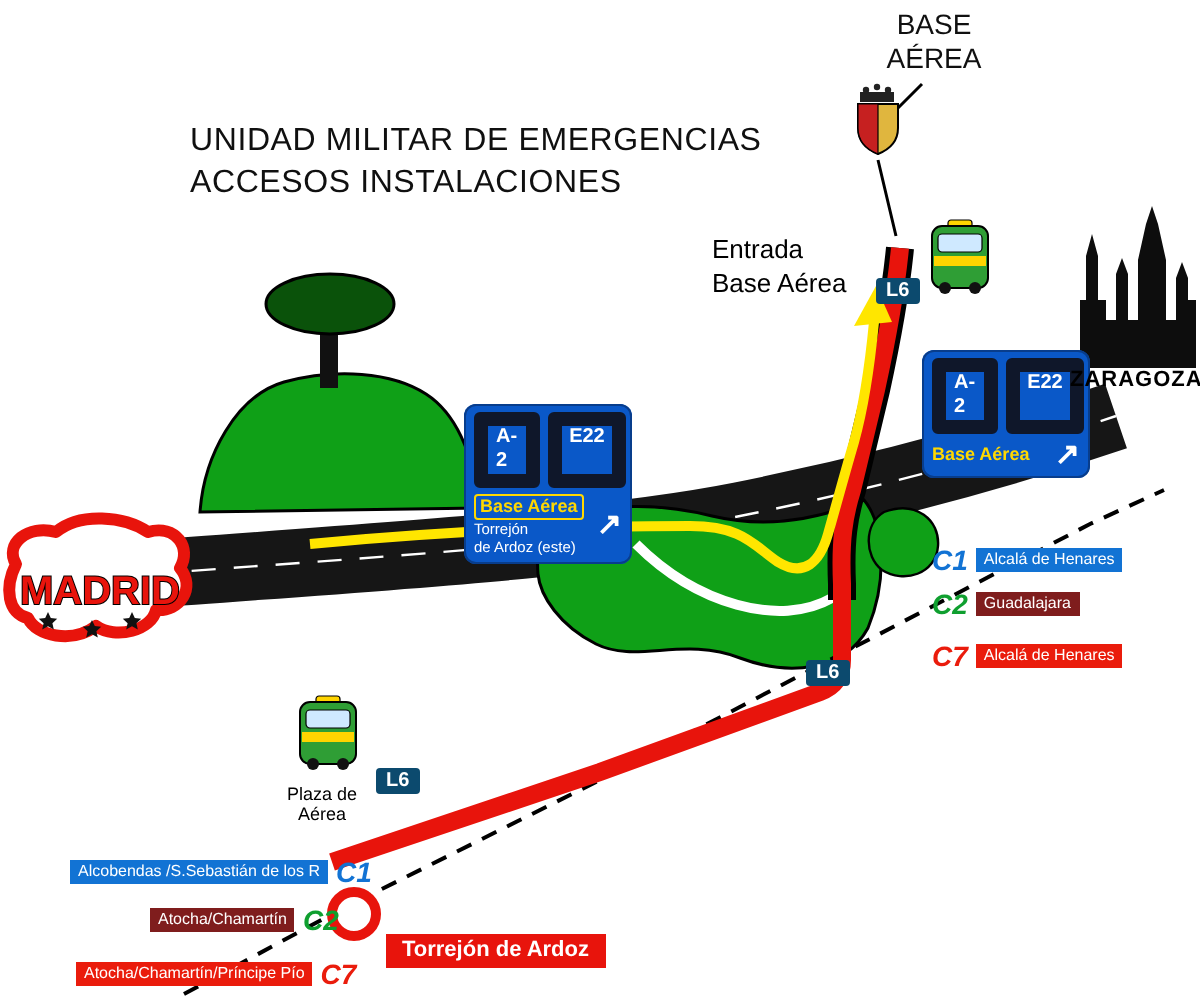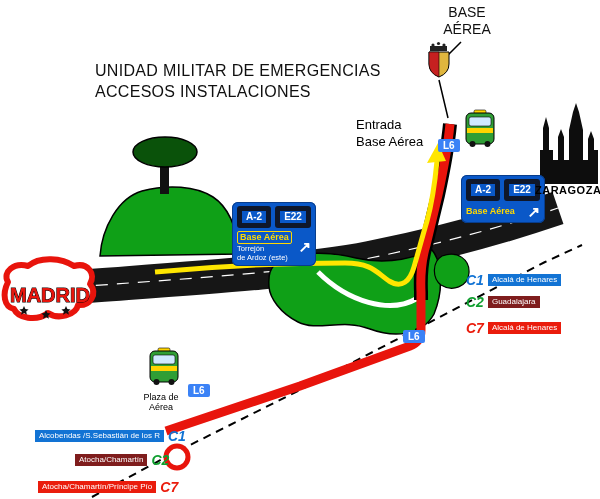--- a/index.html
+++ b/index.html
@@ -5,28 +5,28 @@
   html,body{margin:0;padding:0;background:#fff;}
   body{font-family:"Liberation Sans", sans-serif;}
   #stage{position:relative;width:600px;height:499px;background:#fff;overflow:hidden;}
   #stage > *{position:absolute;}
   svg#map{left:0;top:0;}
 
   .title{left:95px;top:60px;font-size:16px;line-height:21px;color:#101010;letter-spacing:.3px;white-space:nowrap;}
   .base-label{left:434px;top:4px;width:66px;text-align:center;font-size:14px;line-height:17px;color:#101010;}
   .entrance{left:356px;top:116px;font-size:13px;line-height:17px;color:#000;white-space:nowrap;}
 
-  .l6-badge{background:#3b82f6;color:#fff;font-weight:bold;font-size:10px;line-height:13px;padding:0 5px;border-radius:2px;display:inline-block;}
+  .l6-badge{background:#0c4a6e;color:#fff;font-weight:bold;font-size:10px;line-height:13px;padding:0 5px;border-radius:2px;display:inline-block;}
   #badge-entrance{left:438px;top:139px;}
   #badge-midroute{left:403px;top:330px;}
   #badge-stop{left:188px;top:384px;}
 
   .sign{background:#0a58c8;border-radius:6px;padding:4px 5px;box-shadow:0 0 0 1px #083d8c inset;}
   .sign .badges{display:flex;gap:4px;margin-bottom:3px;}
-  .badge{border:5px solid #0f172a;border-radius:3px;font-size:10px;font-weight:bold;line-height:12px;padding:0 4px;color:#fff;}
+  .badge{border:7px solid #0f172a;border-radius:3px;font-size:10px;font-weight:bold;line-height:12px;padding:0 4px;color:#fff;}
   .sign-body{display:flex;align-items:center;justify-content:space-between;gap:4px;}
   .dest-y{color:#ffd800;font-size:9px;font-weight:bold;line-height:11px;}
   .dest-box{border:1px solid #ffd800;border-radius:2px;padding:0 2px;display:inline-block;}
   .sub{color:#fff;font-size:7.5px;line-height:9px;}
   .arrow{color:#fff;font-size:15px;line-height:15px;font-weight:bold;}
   #sign-right{left:461px;top:175px;width:74px;}
   #sign-median{left:232px;top:202px;width:74px;}
 
   .zgz{left:535px;top:184px;font-size:11px;font-weight:bold;letter-spacing:.5px;color:#000;}
 
@@ -181,14 +181,15 @@
   <div class="rail-row" id="rail-l3">
     <span class="rail-bar c7-bg">Atocha/Chamartín/Príncipe Pío</span>
     <span class="cnum c7-t">C7</span>
   </div>
 
   <div class="stop-label">
     <div>Plaza de</div>
     <div>Aérea</div>
   </div>
 
+  <div class="torrejon">Torrejón de Ardoz</div>
 
 </div>
 
 </body></html>

